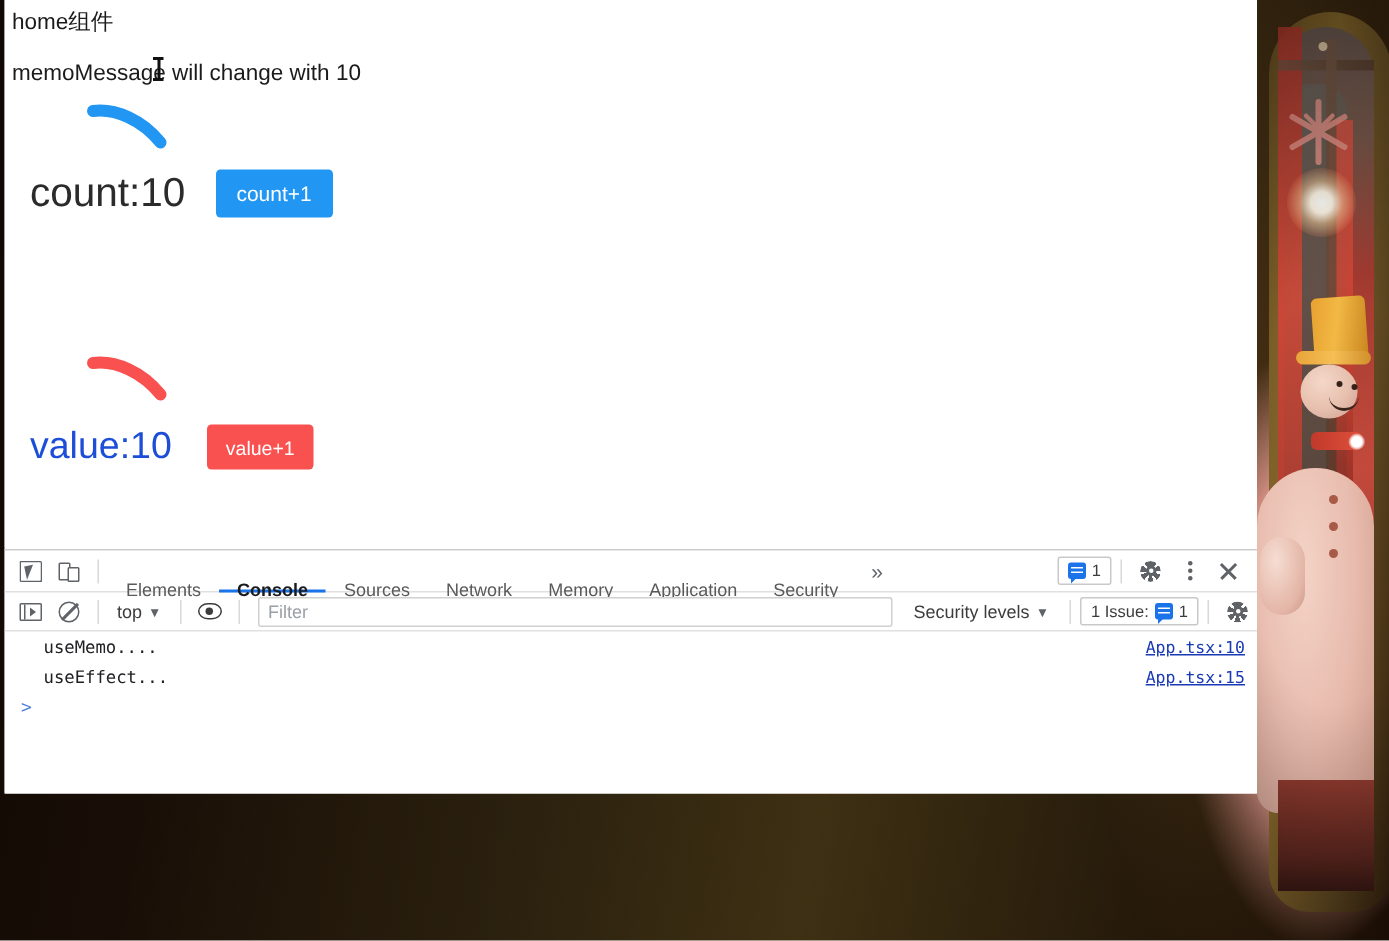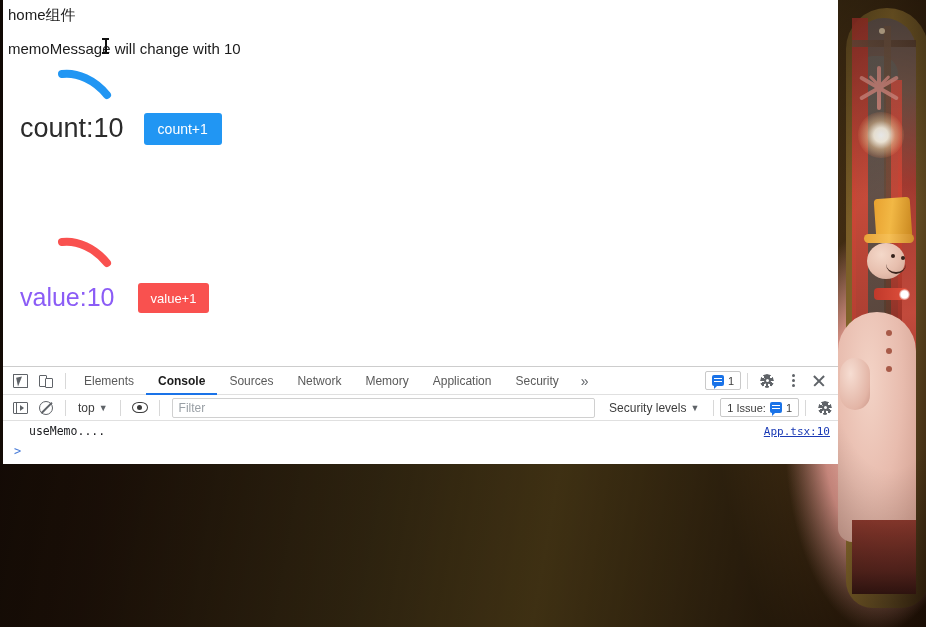--- a/index.html
+++ b/index.html
@@ -207,21 +207,21 @@
     inset: 0;
     background: radial-gradient(ellipse 180px 400px at 890px 330px, rgba(0,0,0,0) 35%, rgba(0,0,0,0.45) 100%);
     pointer-events: none;
   }
 
   
   .page {
     position: absolute;
     left: 3px; top: 0;
     width: 835px;
-    height: 464px;
+    height: 529px;
     background: #ffffff;
     overflow: hidden;
   }
 
   .app-body {
     position: relative;
     height: 365px;
     background: #ffffff;
   }
 
@@ -279,21 +279,21 @@
   .counter-row.red  { left: 17px; top: 283px; }
 
   .count-label {
     font-size: 27px;
     color: #2b2b2b;
     letter-spacing: 0px;
     white-space: nowrap;
   }
   .value-label {
     font-size: 25px;
-    color: #8b5cf6;
+    color: #1d4ed8;
     white-space: nowrap;
   }
 
   .btn {
     border: none;
     color: #ffffff;
     font-family: "Liberation Sans", sans-serif;
     cursor: pointer;
     white-space: nowrap;
   }
@@ -338,21 +338,21 @@
     display: flex; align-items: center; justify-content: center;
     cursor: pointer;
   }
   .dt-sep {
     width: 1px; height: 16px;
     background: #d8d8d8;
     margin: 0 6px;
   }
   .dt-tabs { display: flex; align-items: center; height: 28px; }
   .dt-tab {
-    padding: 0 12px;
+    padding: 12px 12px;
     height: 28px;
     line-height: 28px;
     color: #5a5a5a;
     font-size: 12px;
     cursor: pointer;
     white-space: nowrap;
   }
   .dt-tab.active {
     color: #1b1b1b;
     font-weight: bold;
@@ -782,20 +782,24 @@
         <div class="dt-icon-btn">
             <span class="gear"></span>
           </div>
       </div>
 
       <div class="console-body">
         <div class="console-row">
           <span class="console-msg">useMemo....</span>
           <span class="console-src">App.tsx:10</span>
         </div>
+        <div class="console-row">
+          <span class="console-msg">useEffect...</span>
+          <span class="console-src">App.tsx:15</span>
+        </div>
         <div class="console-prompt">
           <span>&gt;</span>
         </div>
       </div>
 
     </div>
   </div>
 </div>
 
 </body></html>

